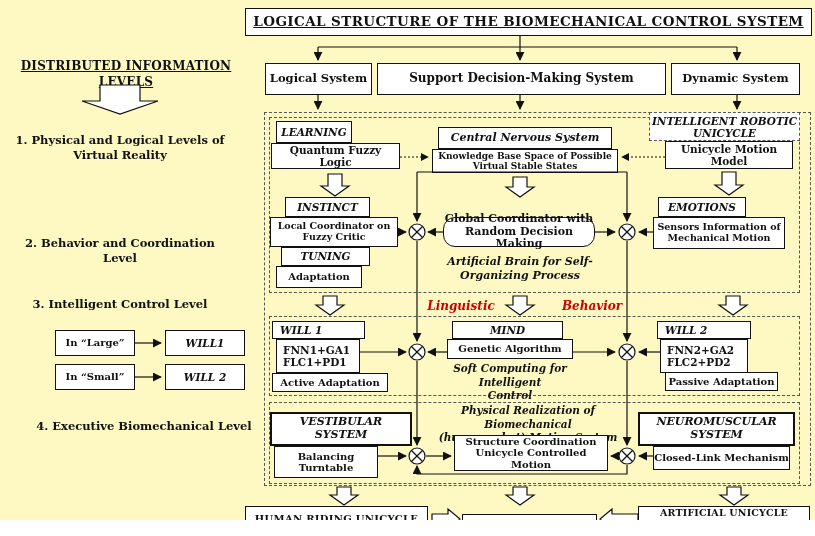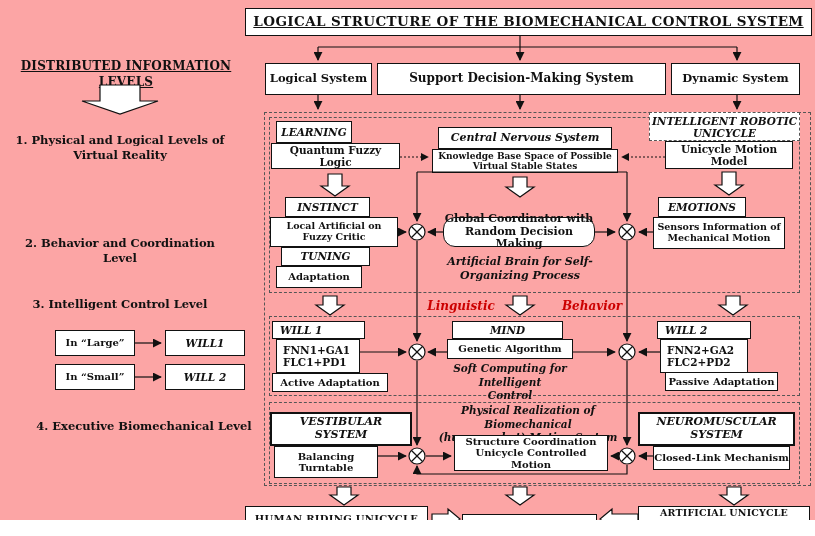--- a/index.html
+++ b/index.html
@@ -1,16 +1,16 @@
 <!DOCTYPE html>
 <html><head>
 <meta charset="utf-8">
 <style>
   html,body{margin:0;padding:0;background:#fff;}
-  #canvas{position:relative;width:815px;height:520px;background:#fca5a5;overflow:hidden;
+  #canvas{position:relative;width:815px;height:520px;background:#fef9c3;overflow:hidden;
           font-family:"DejaVu Serif","Liberation Serif",serif;color:#111;}
   .box{position:absolute;box-sizing:border-box;border:1.3px solid #111;background:#fff;
        display:flex;align-items:center;justify-content:center;text-align:center;
        font-weight:bold;font-size:10px;line-height:1.15;z-index:3;}
   .it{font-style:italic;}
   .lines span{display:block;}
   .dash{position:absolute;box-sizing:border-box;border:1.1px dashed #555;background:transparent;z-index:1;}
   .txt{position:absolute;font-weight:bold;text-align:center;z-index:3;line-height:1.3;}
   .red{color:#cc0000;}
   .ul{text-decoration:underline;}
@@ -89,21 +89,21 @@
   </div>
   <div class="box" style="left:665px;top:141px;width:128px;height:28px;font-size:10.5px;">
     <span>Unicycle Motion Model</span>
   </div>
 
   <div class="box it" style="left:285px;top:197px;width:85px;height:20px;font-size:10.5px;">
     <span>INSTINCT</span>
   </div>
   <div class="box lines" style="left:270px;top:217px;width:128px;height:30px;font-size:9.5px;">
     <div>
-      <span>Local Artificial on</span>
+      <span>Local Coordinator on</span>
       <span>Fuzzy Critic</span>
     </div>
   </div>
   <div class="box it" style="left:281px;top:247px;width:89px;height:19px;font-size:10.5px;">
     <span>TUNING</span>
   </div>
   <div class="box" style="left:276px;top:266px;width:86px;height:22px;font-size:10px;">
     <span>Adaptation</span>
   </div>
 

